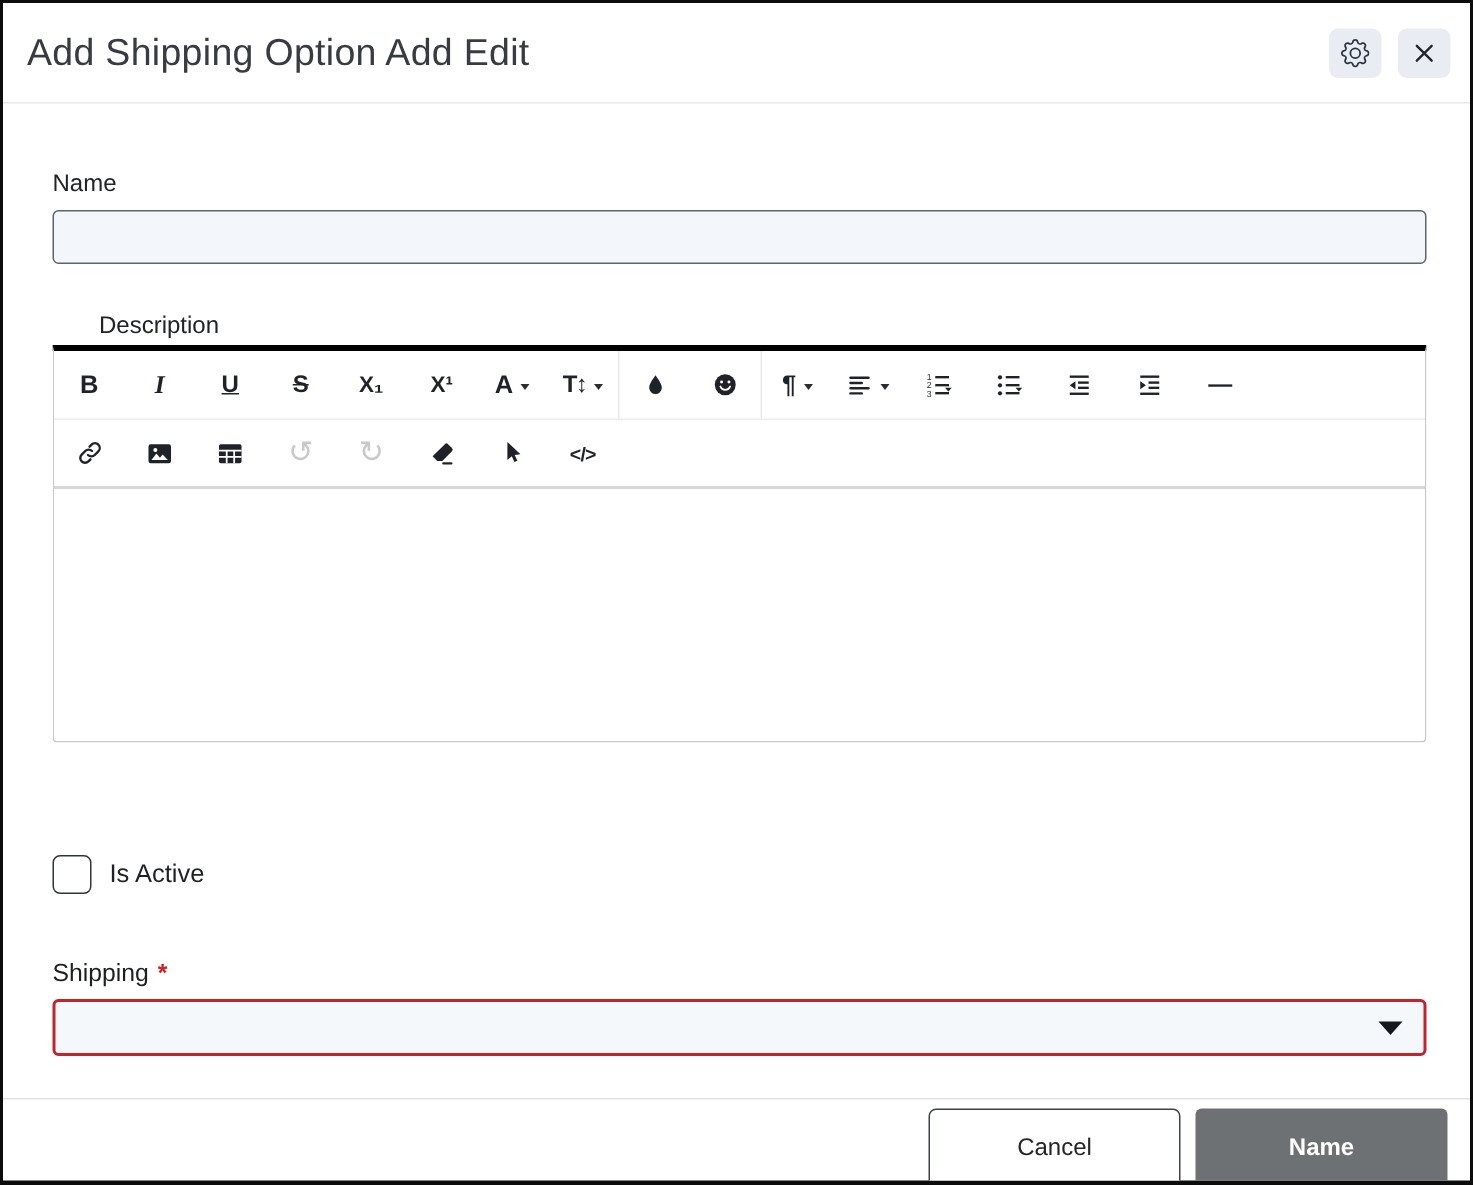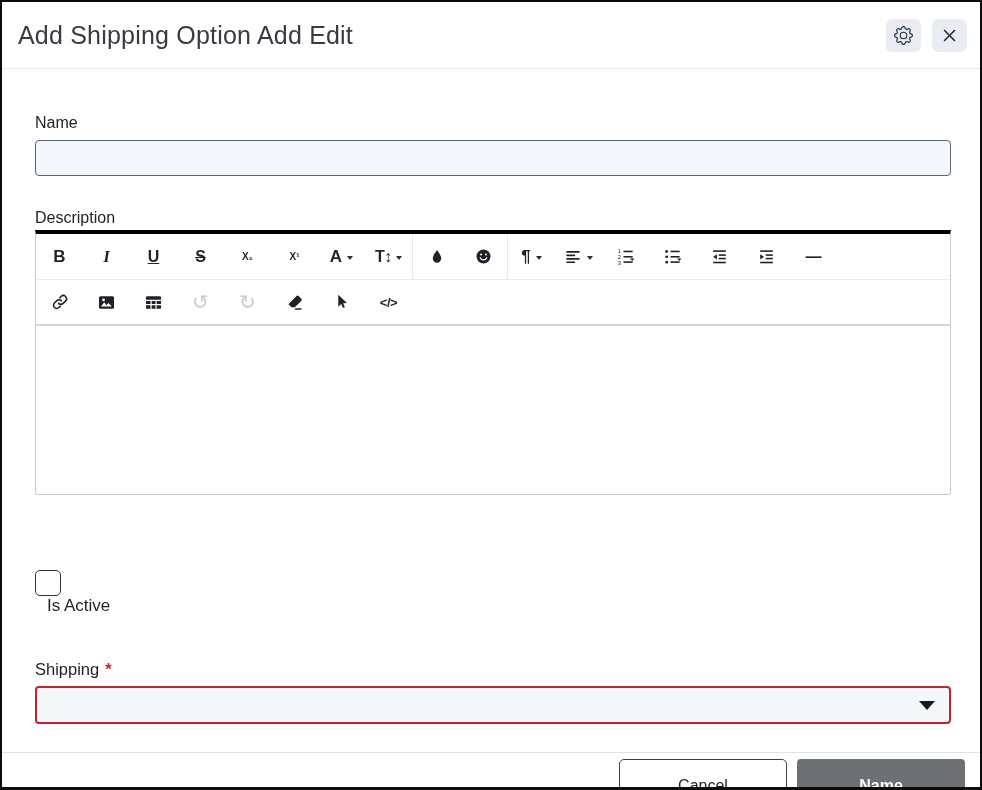--- a/index.html
+++ b/index.html
@@ -28,60 +28,60 @@
 
   
   .body{ flex:1 1 auto; padding:0 29px 0 33px; display:flex; flex-direction:column; }
   .lbl{ display:block; font-size:16px; color:#202429; }
   .lbl-name{ margin-top:17px; margin-bottom:8px; }
   .text-input{
     width:100%; height:36px; background:#f3f7fb;
     border:1px solid #5b6472; border-radius:4px; padding:0 10px;
     font-size:15px; color:#222; font-family:inherit;
   }
-  .lbl-desc{ margin-top:33px; margin-bottom:3px; }
+  .lbl-desc{ margin-top:33px; margin-bottom:3px;margin-left:31px; }
 
   
   .editor{
     border:1px solid #c9c9c9; border-top:4px solid #000;
     border-radius:0 0 3px 3px; background:#fff;
   }
   .tb{ display:flex; align-items:stretch; background:#fff; }
   .tb1{ height:46px; border-bottom:1px solid #ececec; }
   .tb2{ height:44px; }
   .tbtn{
     width:47px; border:none; background:none; cursor:pointer; padding:0;
     display:flex; align-items:center; justify-content:center; color:#1f2329;
   }
   .tbtn svg{ display:block; }
   .vdiv{ width:1px; background:#e9e9e9; }
   .g{ font-size:16px; color:#1f2329; line-height:1; }
   .g-bold{ font-weight:700; font-size:17px; }
   .g-italic{ font-style:italic; font-family:"Liberation Serif",serif; font-weight:600; font-size:17px; }
   .g-underline{ text-decoration:underline; font-weight:600; }
   .g-strike{ text-decoration:line-through; font-weight:600; }
-  .g-sub,.g-sup{ font-weight:600; font-size:10px; }
+  .g-sub,.g-sup{ font-weight:600; font-size:15px; }
   .g-A{ font-weight:700; font-size:17px; }
   .g-T{ font-weight:700; font-size:16px; letter-spacing:-1px; }
   .g-para{ font-weight:700; font-size:17px; }
   .g-hr{ font-weight:700; font-size:16px; }
   .g-code{ font-weight:700; font-size:13px; letter-spacing:-0.5px; }
   .g-undo,.g-redo{ font-size:20px; color:#c9c9c9; }
   .caret{
     width:0; height:0; border-left:3.5px solid transparent;
     border-right:3.5px solid transparent; border-top:4.5px solid #2a2e33;
     margin-left:5px; margin-top:3px;
   }
   .ed-content{
     height:170px; background:#fff; border-top:2px solid #d7d7d7;
     position:relative; border-radius:0 0 3px 3px; cursor:text;
   }
 
   
-  .chk-row{ display:flex; margin-top:75px;flex-direction:column; }
+  .chk-row{ display:flex; align-items:center; margin-top:75px; }
   .chk{
     width:26px; height:26px; appearance:none; -webkit-appearance:none;
     border:1.5px solid #2f3439; border-radius:5px; background:#fff;
     margin:0; cursor:pointer;
   }
   .chk-lbl{ margin-left:12px; font-size:17px; color:#1f2226; cursor:default; }
 
   
   .lbl-account{ margin-top:44px; font-size:16.5px; color:#1d2023; }
   .req{ color:#cf2127; margin-left:6px; font-weight:700; }

